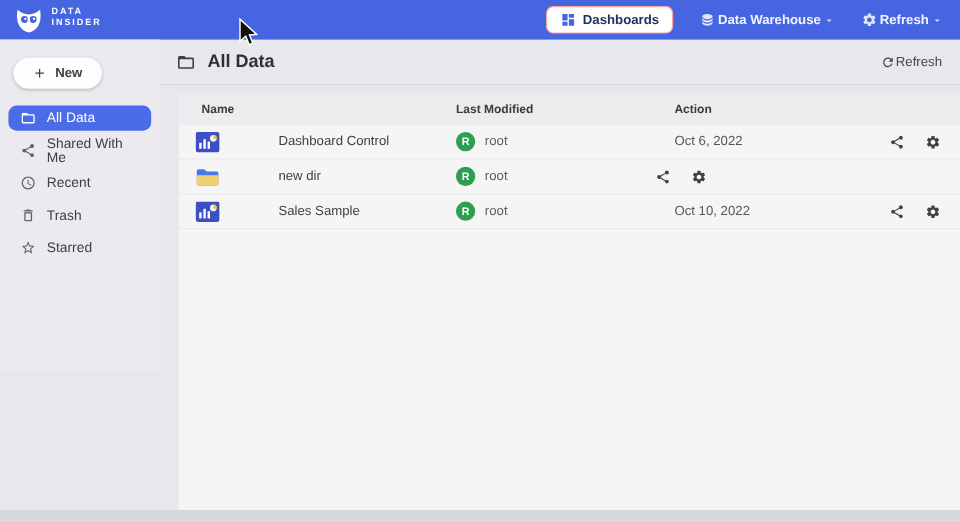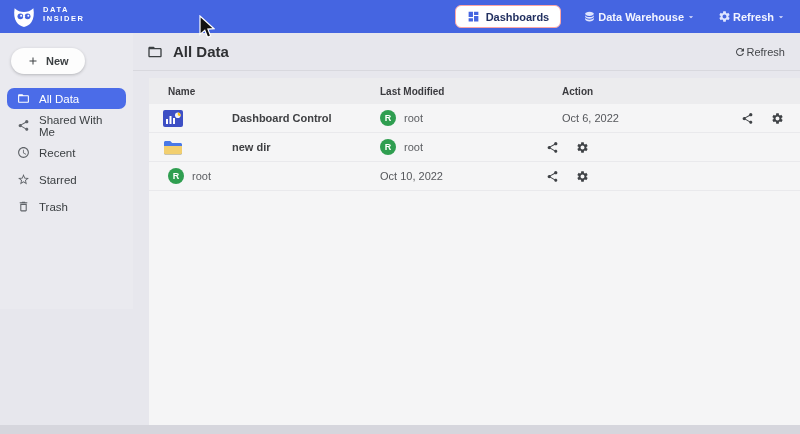--- a/index.html
+++ b/index.html
@@ -35,21 +35,21 @@
   .page-title{font-size:15px;font-weight:bold;color:#2f3033;}
   .refresh-btn{display:flex;align-items:center;gap:0;font-size:11px;color:#44464a;cursor:pointer;}
   .refresh-btn svg{width:12px;height:12px;color:#44464a;}
 
   .panel{position:absolute;left:16px;top:45px;width:654px;height:347px;background:#f5f5f6;}
   .thead{display:grid;grid-template-columns:212px 182px 195px 65px;height:26px;background:#ececee;align-items:center;}
   .thead .th{font-size:10px;font-weight:bold;color:#3b3b3f;padding-left:19px;}
   .thead .th.first{padding-left:19px;}
   .trow{display:grid;grid-template-columns:212px 182px 195px 65px;height:29px;align-items:center;border-bottom:1px solid #e9e9ec;cursor:pointer;}
   .cell-name{display:flex;align-items:center;gap:13px;padding-left:14px;}
-  .cell-name .name{font-size:11px;font-weight:bold;color:#3f4043;padding-left:36px;}
+  .cell-name .name{font-size:11px;font-weight:normal;color:#3f4043;padding-left:36px;}
   .file-icon{width:20px;height:17px;position:relative;}
   .file-icon svg{display:none;width:20px;height:17px;}
   .file-icon[data-icon="dashboard"] svg.dash{display:block;}
   .file-icon[data-icon="folder"] svg.fold{display:block;}
   .cell-owner{display:flex;align-items:center;gap:8px;padding-left:19px;}
   .avatar{width:16px;height:16px;border-radius:50%;background:#2f9e50;color:#fff;font-size:9px;font-weight:bold;display:flex;align-items:center;justify-content:center;}
   .owner-name{font-size:11px;color:#5c5e62;}
   .cell-date{font-size:11px;color:#55575b;padding-left:19px;}
   .cell-action{display:flex;align-items:center;gap:17px;padding-left:3px;}
   .cell-action svg{width:13px;height:13px;color:#3f4246;cursor:pointer;}
@@ -132,30 +132,30 @@
   <div class="side-item">
     <svg viewBox="0 0 24 24" fill="currentColor">
       <path d="M11.99 2C6.47 2 2 6.48 2 12s4.47 10 9.99 10C17.52 22 22 17.52 22 12S17.52 2 11.99 2zM12 20c-4.42 0-8-3.58-8-8s3.58-8 8-8 8 3.58 8 8-3.58 8-8 8z"></path>
       <path d="M12.5 7H11v6l5.25 3.15.75-1.23-4.5-2.67z"></path>
     </svg>
     <span>Recent</span>
   </div>
 
   <div class="side-item">
     <svg viewBox="0 0 24 24" fill="currentColor">
+      <path d="M16 9v10H8V9h8m-1.5-6h-5l-1 1H5v2h14V4h-3.5l-1-1zM18 7H6v12c0 1.1.9 2 2 2h8c1.1 0 2-.9 2-2V7z"></path>
+    </svg>
+    <span>Trash</span>
+  </div>
+
+  <div class="side-item">
+    <svg viewBox="0 0 24 24" fill="currentColor">
       <path d="M22 9.24l-7.19-.62L12 2 9.19 8.63 2 9.24l5.46 4.73L5.82 21 12 17.27 18.18 21l-1.63-7.03L22 9.24zM12 15.4l-3.76 2.27 1-4.28-3.32-2.88 4.38-.38L12 6.1l1.71 4.04 4.38.38-3.32 2.88 1 4.28L12 15.4z"></path>
     </svg>
     <span>Starred</span>
-  </div>
-
-  <div class="side-item">
-    <svg viewBox="0 0 24 24" fill="currentColor">
-      <path d="M16 9v10H8V9h8m-1.5-6h-5l-1 1H5v2h14V4h-3.5l-1-1zM18 7H6v12c0 1.1.9 2 2 2h8c1.1 0 2-.9 2-2V7z"></path>
-    </svg>
-    <span>Trash</span>
   </div>
 </div>
 
 <div class="content">
   <div class="content-header">
     <div class="ch-title">
       <svg viewBox="0 0 24 24" fill="currentColor">
         <path d="M20 6h-8l-2-2H4c-1.1 0-1.99.9-1.99 2L2 18c0 1.1.9 2 2 2h16c1.1 0 2-.9 2-2V8c0-1.1-.9-2-2-2zm0 12H4V8h16v10z"></path>
       </svg>
       <span class="page-title">All Data</span>
@@ -224,20 +224,34 @@
         <svg viewBox="0 0 24 24" fill="currentColor">
             <path d="M18 16.08c-.76 0-1.44.3-1.96.77L8.91 12.7c.05-.23.09-.46.09-.7s-.04-.47-.09-.7l7.05-4.11c.54.5 1.25.81 2.04.81 1.66 0 3-1.34 3-3s-1.34-3-3-3-3 1.34-3 3c0 .24.04.47.09.7L8.04 9.81C7.5 9.31 6.79 9 6 9c-1.66 0-3 1.34-3 3s1.34 3 3 3c.79 0 1.5-.31 2.04-.81l7.12 4.16c-.05.21-.08.43-.08.65 0 1.61 1.31 2.92 2.92 2.92 1.61 0 2.92-1.31 2.92-2.92s-1.31-2.92-2.92-2.92z"></path>
           </svg>
         <svg viewBox="0 0 24 24" fill="currentColor">
             <path d="M19.14 12.94c.04-.3.06-.61.06-.94 0-.32-.02-.64-.07-.94l2.03-1.58c.18-.14.23-.41.12-.61l-1.92-3.32c-.12-.22-.37-.29-.59-.22l-2.39.96c-.5-.38-1.03-.7-1.62-.94l-.36-2.54c-.04-.24-.24-.41-.48-.41h-3.84c-.24 0-.43.17-.47.41l-.36 2.54c-.59.24-1.13.57-1.62.94l-2.39-.96c-.22-.08-.47 0-.59.22L2.74 8.87c-.12.21-.08.47.12.61l2.03 1.58c-.05.3-.09.63-.09.94s.02.64.07.94l-2.03 1.58c-.18.14-.23.41-.12.61l1.92 3.32c.12.22.37.29.59.22l2.39-.96c.5.38 1.03.7 1.62.94l.36 2.54c.05.24.24.41.48.41h3.84c.24 0 .44-.17.47-.41l.36-2.54c.59-.24 1.13-.56 1.62-.94l2.39.96c.22.08.47 0 .59-.22l1.92-3.32c.12-.22.07-.47-.12-.61l-2.01-1.58zM12 15.6c-1.98 0-3.6-1.62-3.6-3.6s1.62-3.6 3.6-3.6 3.6 1.62 3.6 3.6-1.62 3.6-3.6 3.6z"></path>
           </svg>
       </div>
     </div>
 
     <div class="trow">
+      <div class="cell-name">
+        <span class="file-icon" data-icon="dashboard">
+          <svg class="dash" viewBox="0 0 20 17">
+            <rect x="0" y="0" width="20" height="17" rx="2" fill="#3d4fc4"></rect>
+            <rect x="3" y="9" width="2" height="5" fill="#fff"></rect>
+              <rect x="6.5" y="6" width="2" height="8" fill="#fff"></rect>
+              <rect x="10" y="8" width="2" height="6" fill="#fff"></rect>
+            <circle cx="14.8" cy="5.3" r="2.8" fill="#eef1f8"></circle>
+            <path d="M14.8 5.3 L14.8 2.5 A2.8 2.8 0 0 1 17.4 6.3 Z" fill="#ffc107"></path>
+          </svg>
+
+        </span>
+        <span class="name">Sales Sample</span>
+      </div>
       <div class="cell-owner">
         <span class="avatar">R</span>
         <span class="owner-name">root</span>
       </div>
       <div class="cell-date">Oct 10, 2022</div>
       <div class="cell-action">
         <svg viewBox="0 0 24 24" fill="currentColor">
             <path d="M18 16.08c-.76 0-1.44.3-1.96.77L8.91 12.7c.05-.23.09-.46.09-.7s-.04-.47-.09-.7l7.05-4.11c.54.5 1.25.81 2.04.81 1.66 0 3-1.34 3-3s-1.34-3-3-3-3 1.34-3 3c0 .24.04.47.09.7L8.04 9.81C7.5 9.31 6.79 9 6 9c-1.66 0-3 1.34-3 3s1.34 3 3 3c.79 0 1.5-.31 2.04-.81l7.12 4.16c-.05.21-.08.43-.08.65 0 1.61 1.31 2.92 2.92 2.92 1.61 0 2.92-1.31 2.92-2.92s-1.31-2.92-2.92-2.92z"></path>
           </svg>
         <svg viewBox="0 0 24 24" fill="currentColor">

